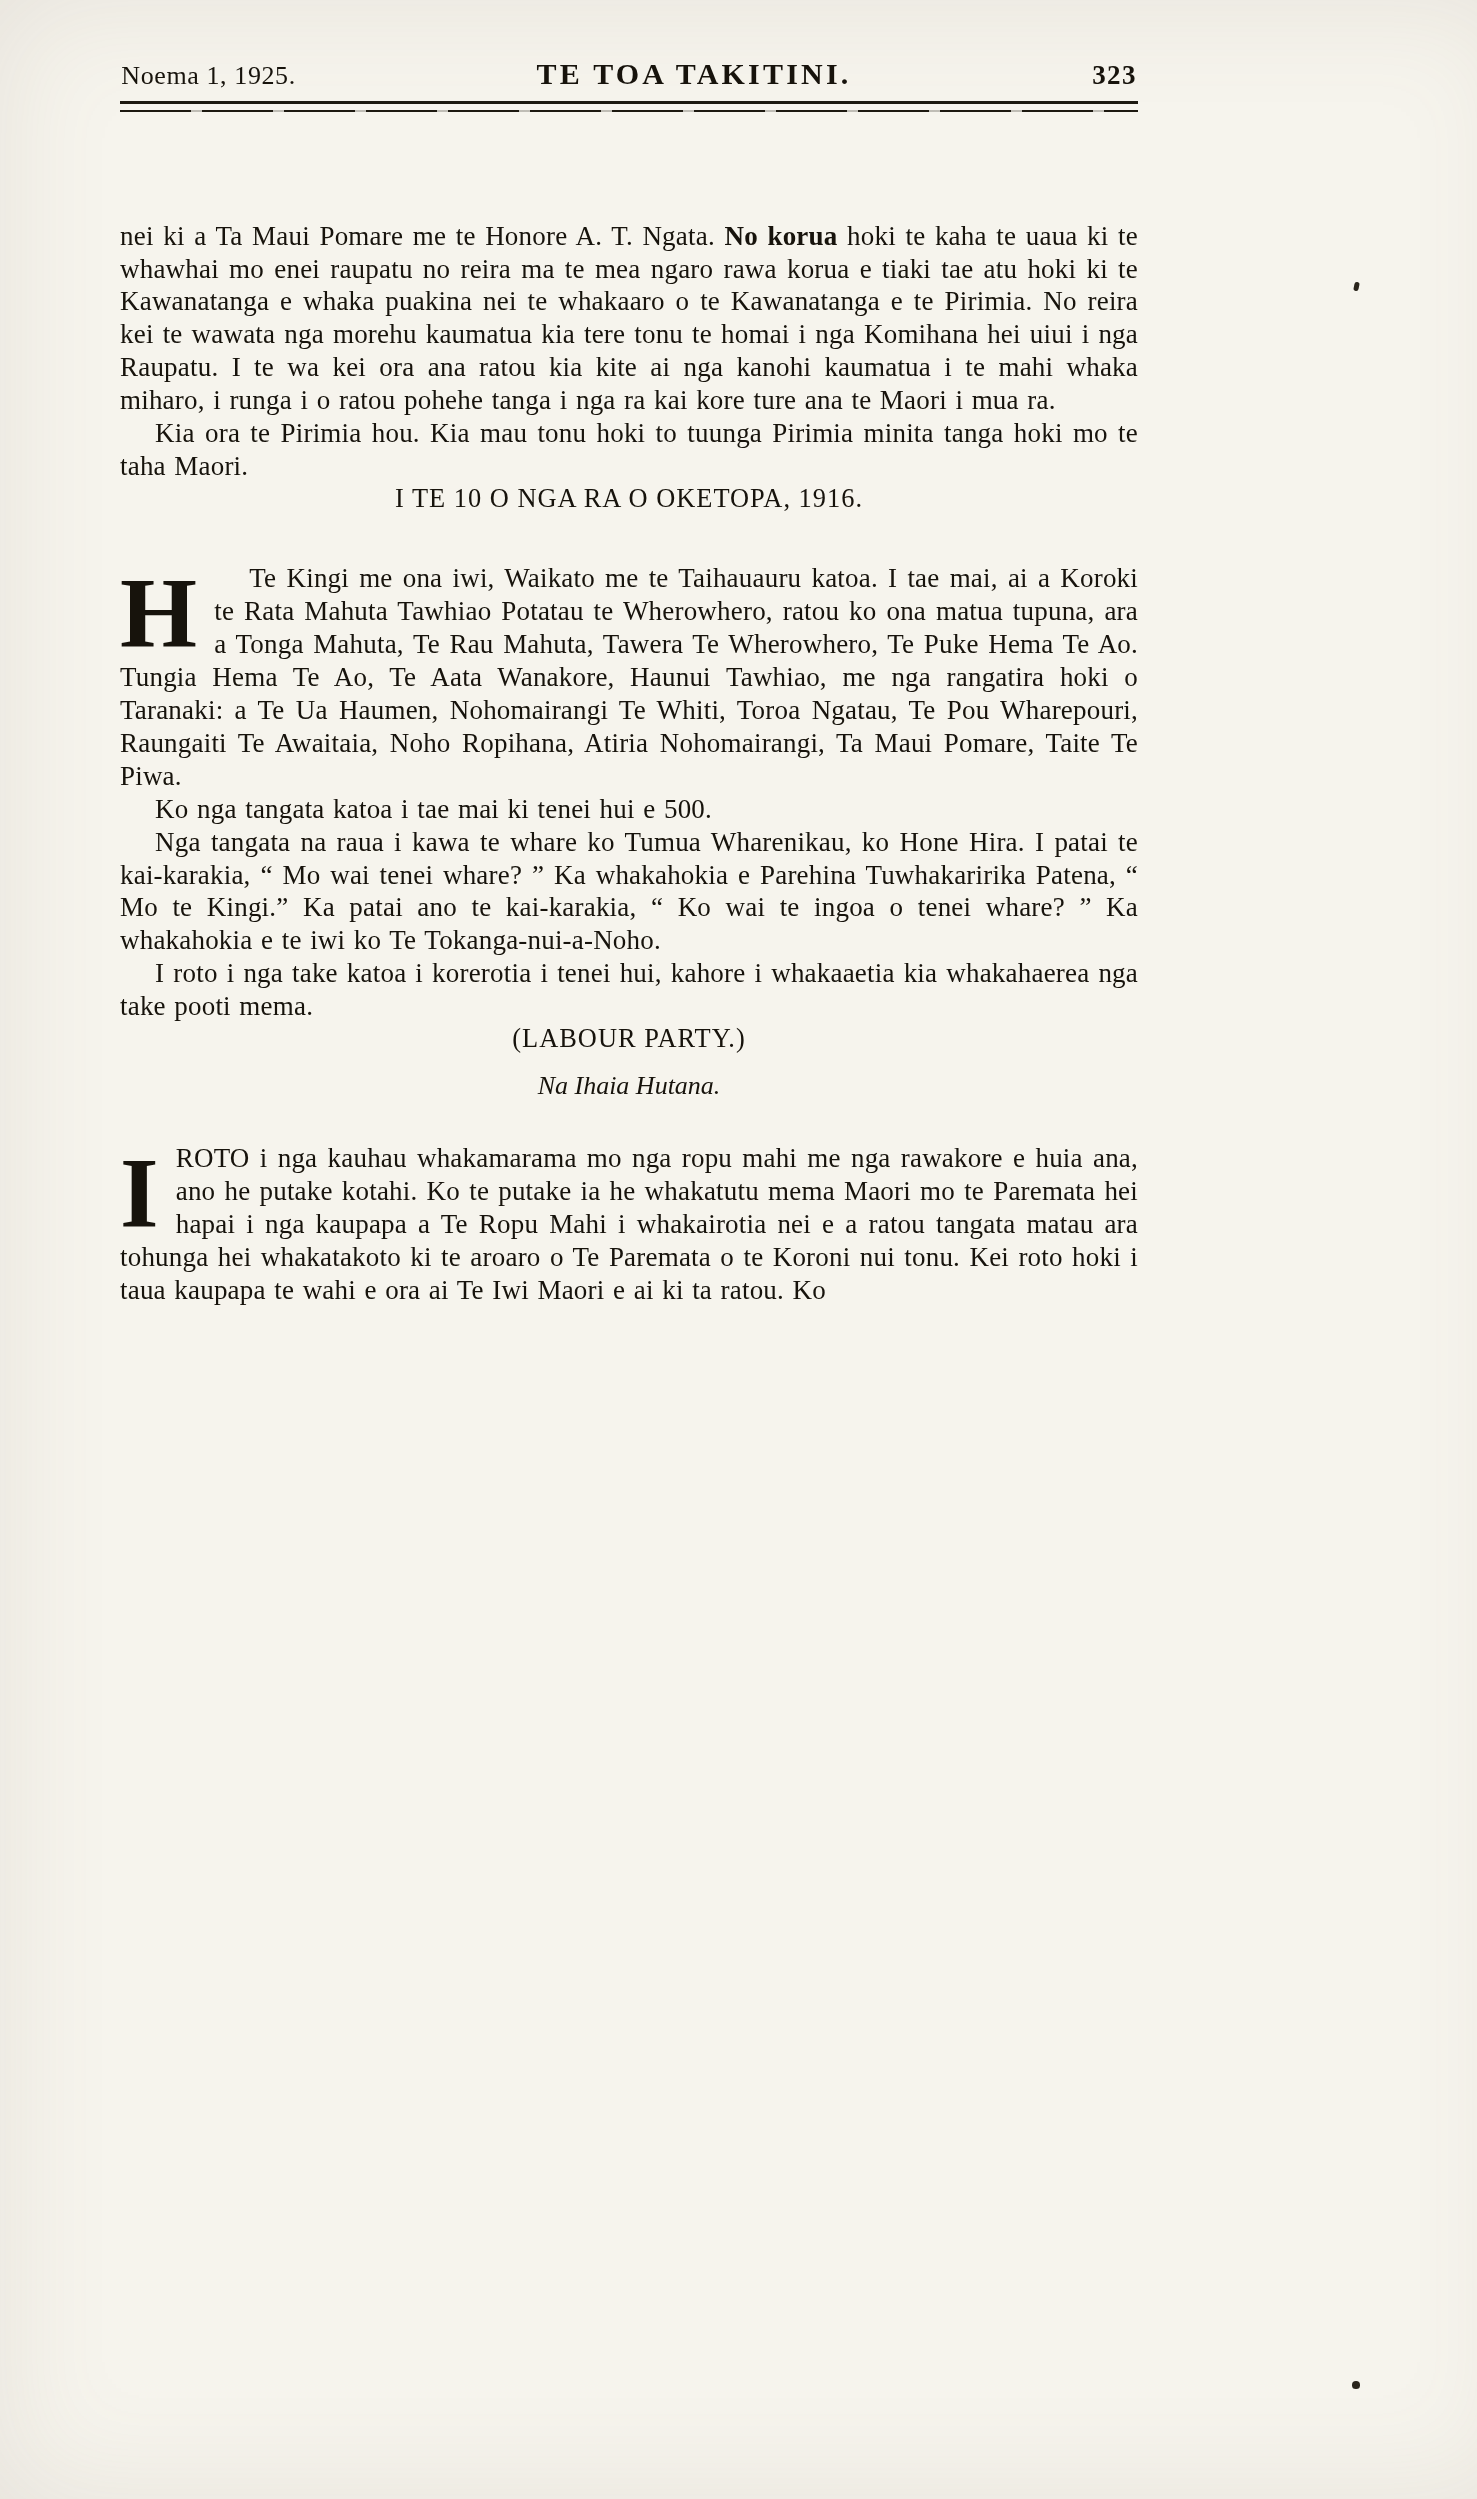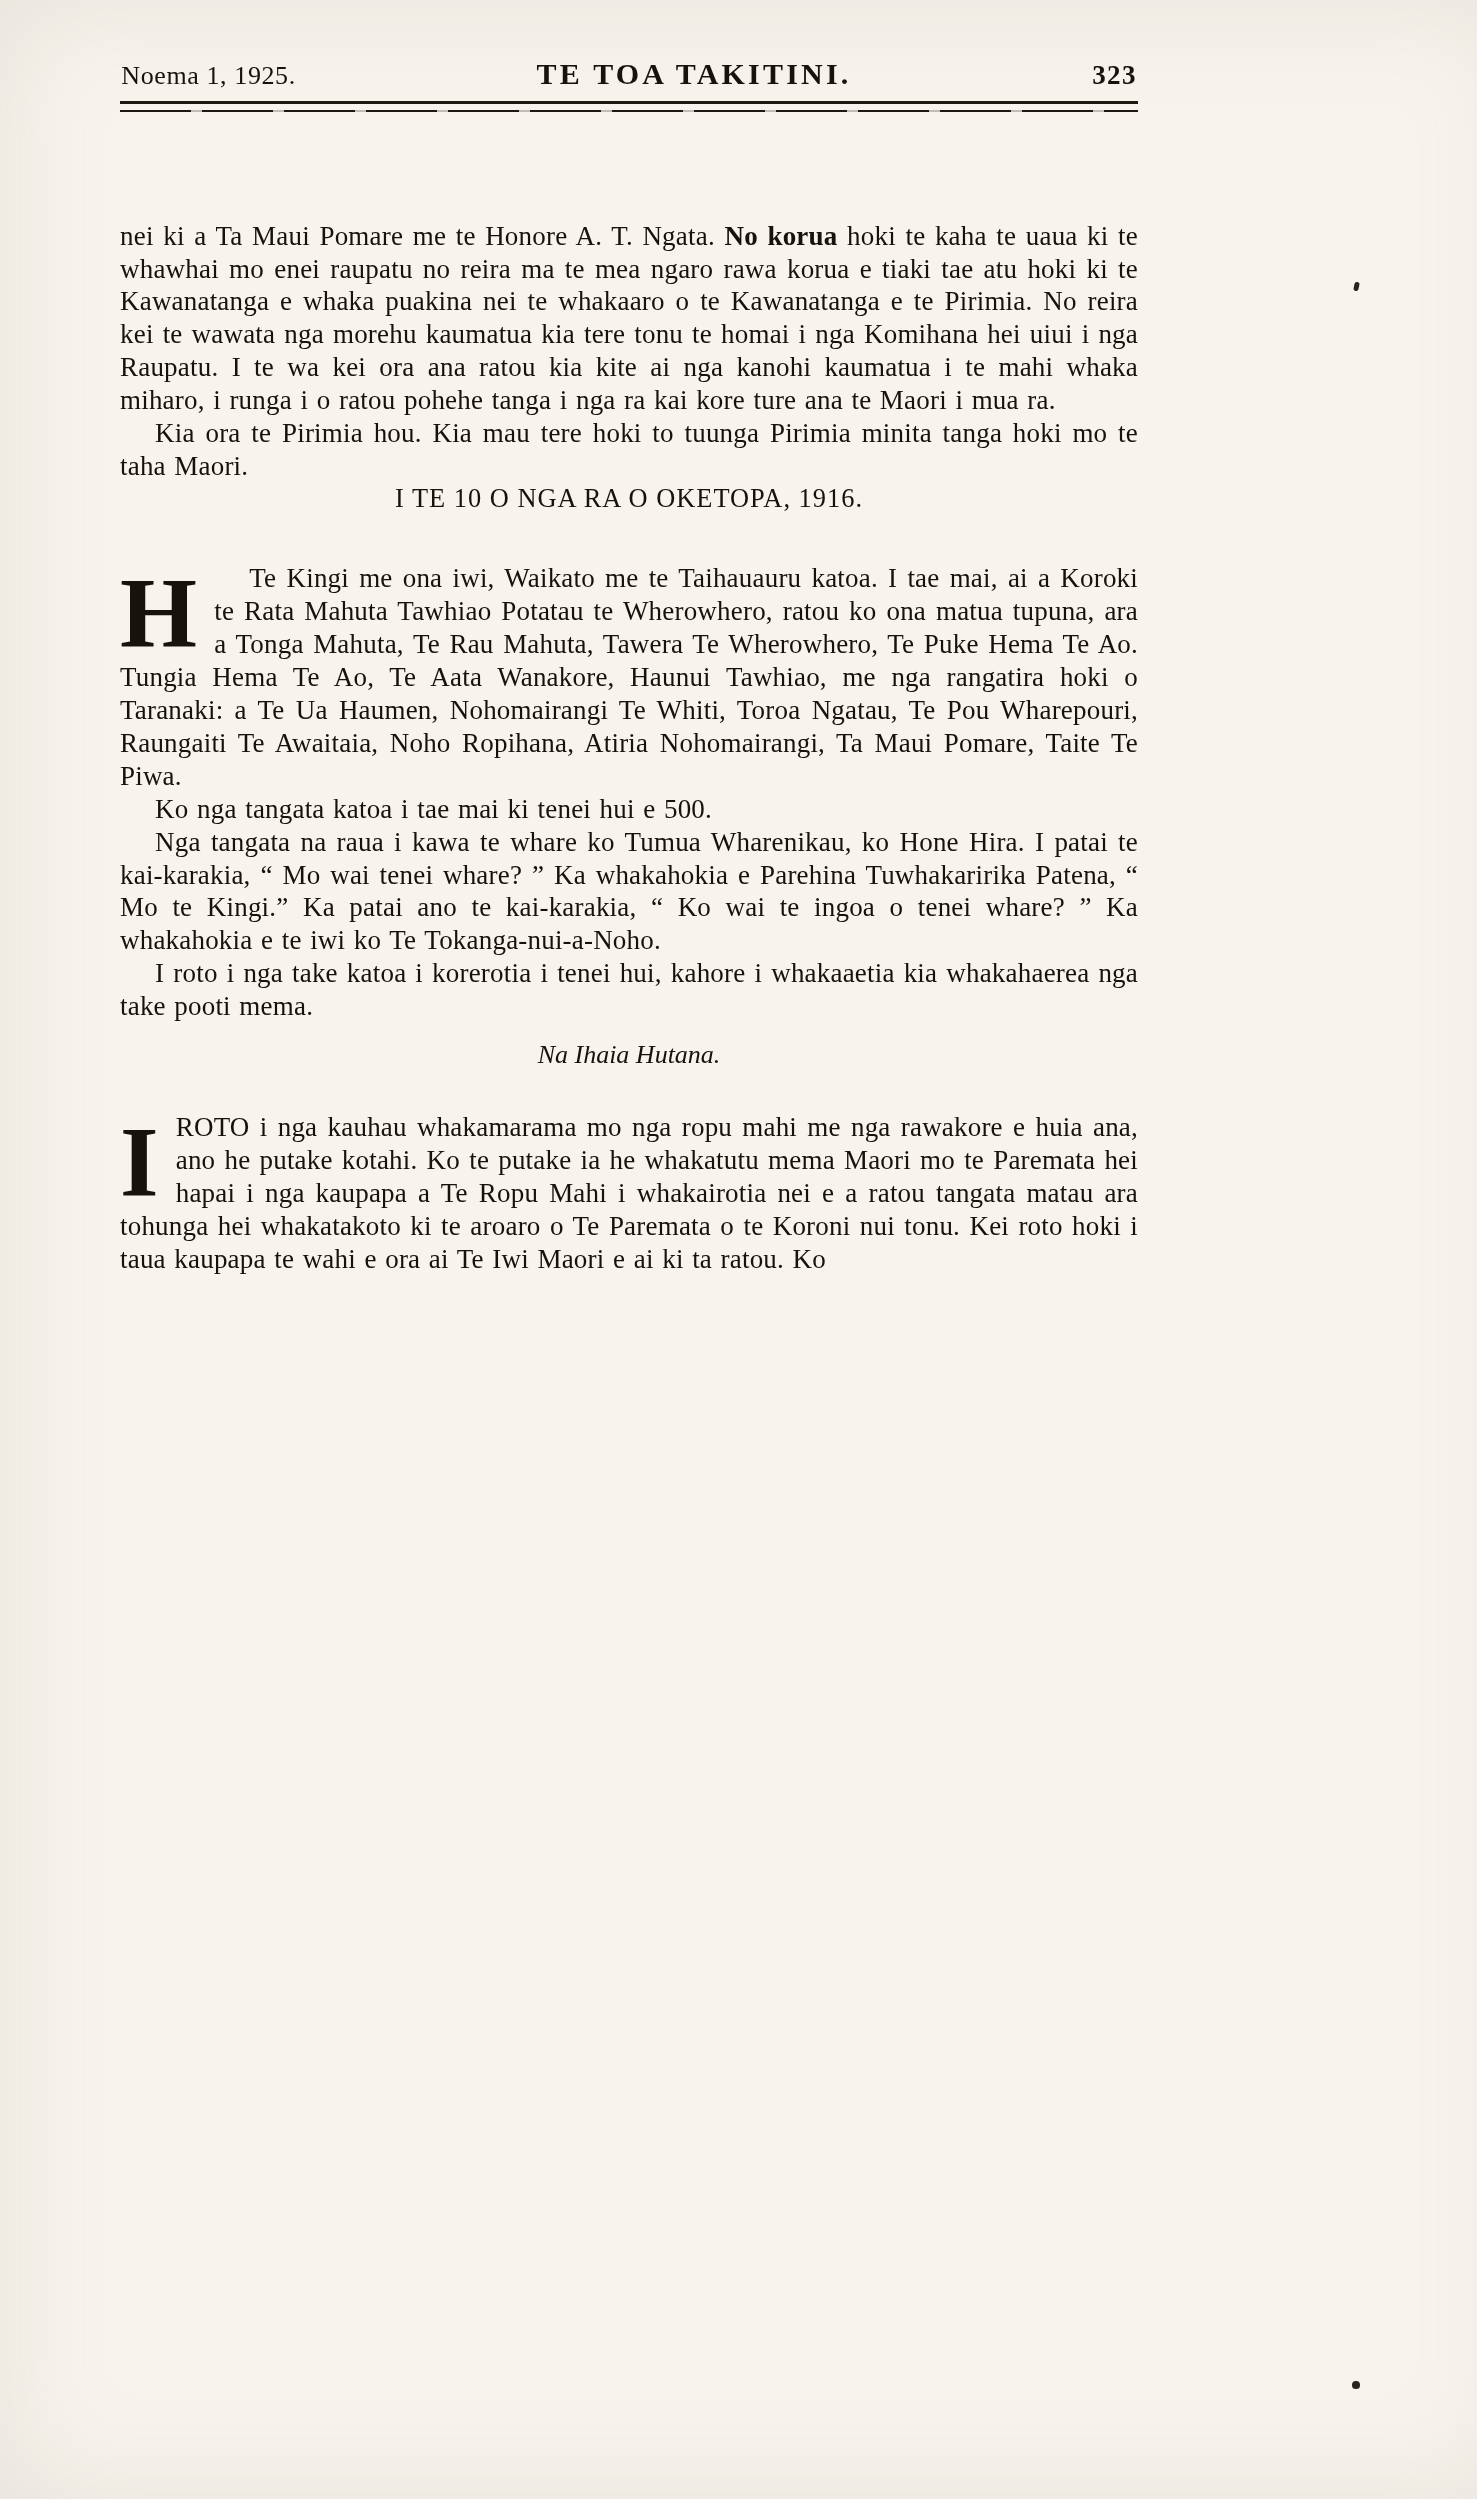--- a/index.html
+++ b/index.html
@@ -108,31 +108,32 @@
       <span class="issue-date">Noema 1, 1925.</span>
       <span class="pub-title">TE TOA TAKITINI.</span>
       <span class="page-num">323</span>
     </header>
     <div class="rule-top"></div>
     <div class="rule-bottom"></div>
 
     <div class="text-block">
 
       <p class="body-par no-indent"><span>nei ki a Ta Maui Pomare me te Honore A. T. Ngata. </span><b class="lead-bold">No korua</b><span> hoki te kaha te uaua ki te whawhai mo enei raupatu no reira ma te mea ngaro rawa korua e tiaki tae atu hoki ki te Kawanatanga e whaka puakina nei te whakaaro o te Kawanatanga e te Pirimia. No reira kei te wawata nga morehu kaumatua kia tere tonu te homai i nga Komihana hei uiui i nga Raupatu. I te wa kei ora ana ratou kia kite ai nga kanohi kaumatua i te mahi whaka miharo, i runga i o ratou pohehe tanga i nga ra kai kore ture ana te Maori i mua ra.</span></p>
-      <p class="body-par">Kia ora te Pirimia hou. Kia mau tere hoki to tuunga Pirimia minita tanga hoki mo te taha Maori.</p>
+      <p class="body-par">Kia ora te Pirimia hou. Kia mau tonu hoki to tuunga Pirimia minita tanga hoki mo te taha Maori.</p>
 
       <div class="article-subtitle">I TE 10 O NGA RA O OKETOPA, 1916.</div>
       <div class="after-subtitle-gap"></div>
 
       <p class="body-par no-indent"><span class="dropcap">H</span></p>
       <p class="body-par">Te Kingi me ona iwi, Waikato me te Taihauauru katoa. I tae mai, ai a Koroki te Rata Mahuta Tawhiao Potatau te Wherowhero, ratou ko ona matua tupuna, ara a Tonga Mahuta, Te Rau Mahuta, Tawera Te Wherowhero, Te Puke Hema Te Ao. Tungia Hema Te Ao, Te Aata Wanakore, Haunui Tawhiao, me nga rangatira hoki o Taranaki: a Te Ua Haumen, Nohomairangi Te Whiti, Toroa Ngatau, Te Pou Wharepouri, Raungaiti Te Awaitaia, Noho Ropihana, Atiria Nohomairangi, Ta Maui Pomare, Taite Te Piwa.</p>
       <p class="body-par">Ko nga tangata katoa i tae mai ki tenei hui e 500.</p>
       <p class="body-par">Nga tangata na raua i kawa te whare ko Tumua Wharenikau, ko Hone Hira. I patai te kai-karakia, “ Mo wai tenei whare? ” Ka whakahokia e Parehina Tuwhakaririka Patena, “ Mo te Kingi.” Ka patai ano te kai-karakia, “ Ko wai te ingoa o tenei whare? ” Ka whakahokia e te iwi ko Te Tokanga-nui-a-Noho.</p>
       <p class="body-par">I roto i nga take katoa i korerotia i tenei hui, kahore i whakaaetia kia whakahaerea nga take pooti mema.</p>
 
+      <div class="article-subtitle">(LABOUR PARTY.)</div>
       <div class="byline">Na Ihaia Hutana.</div>
       <div class="after-byline-gap"></div>
 
       <p class="body-par no-indent"><span class="dropcap">I</span><span>ROTO i nga kauhau whakamarama mo nga ropu mahi me nga rawakore e huia ana, ano he putake kotahi. Ko te putake ia he whakatutu mema Maori mo te Paremata hei hapai i nga kaupapa a Te Ropu Mahi i whakairotia nei e a ratou tangata matau ara tohunga hei whakatakoto ki te aroaro o Te Paremata o te Koroni nui tonu. Kei roto hoki i taua kaupapa te wahi e ora ai Te Iwi Maori e ai ki ta ratou. Ko</span></p>
 
     </div>
   </div>
 
   <span class="ink-speck speck-right-mid"></span>
   <span class="ink-speck speck-bottom"></span>

